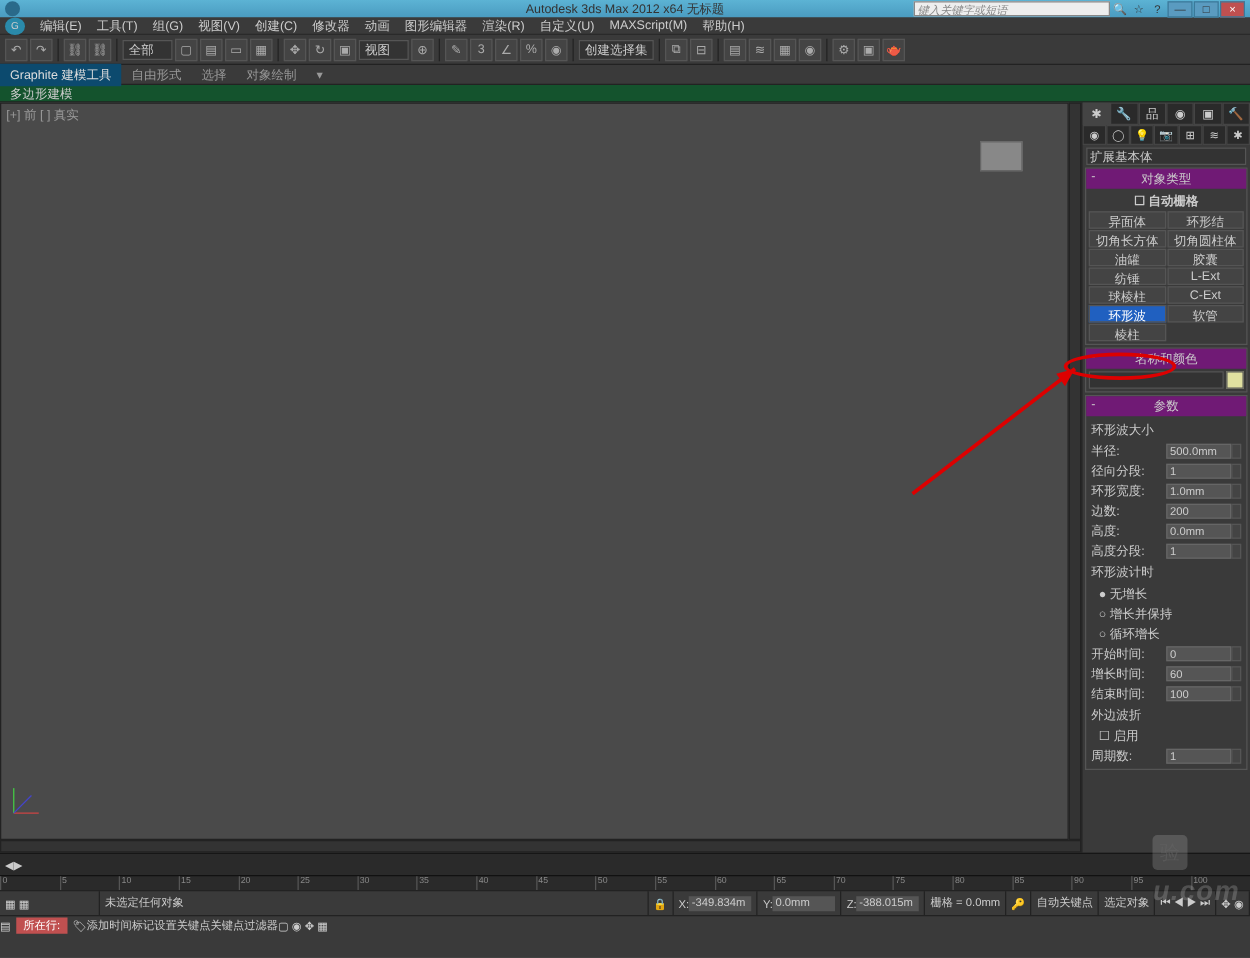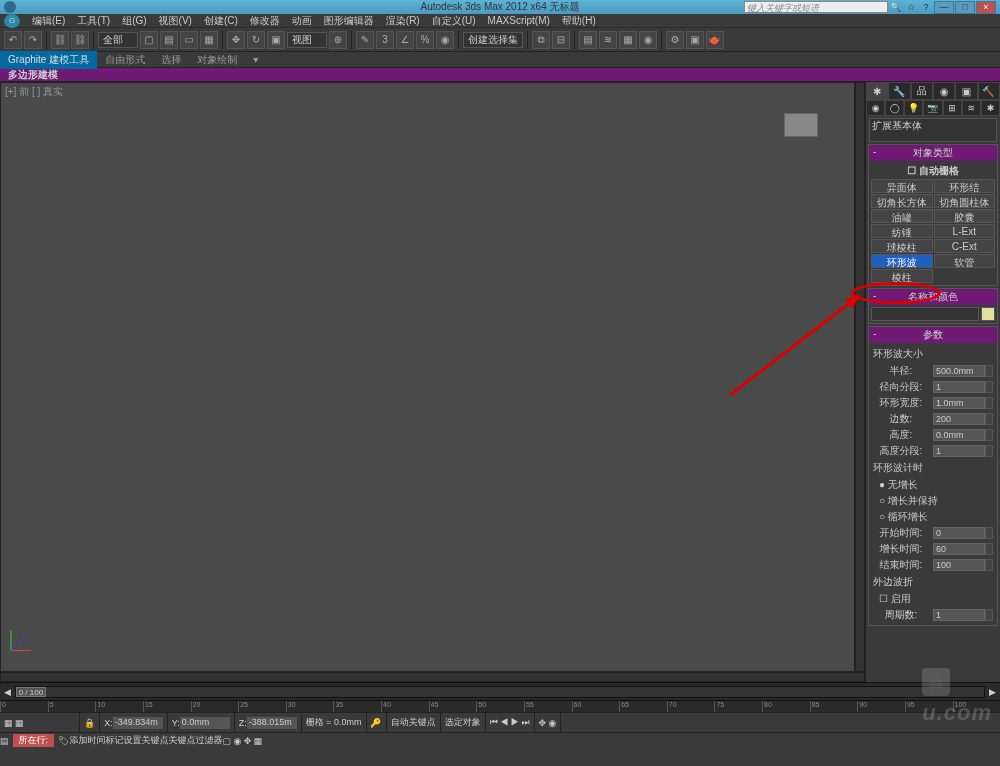--- a/index.html
+++ b/index.html
@@ -3,41 +3,41 @@
 <meta charset="utf-8">
 <style>
 * { margin: 0; padding: 0; box-sizing: border-box; font-family: "Microsoft YaHei", sans-serif; }
 body { width: 1000px; height: 766px; background: #3a3a3a; color: #ccc; font-size: 10px; overflow: hidden; position: relative; }
 
 
 .titlebar { height: 14px; background: linear-gradient(#5cb3d4, #4a9bc0); display: flex; align-items: center; padding: 0 4px; color: #333; font-size: 10px; }
 .titlebar .app-icon { width: 12px; height: 12px; background: #2a6a8a; border-radius: 50%; margin-right: 6px; }
 .titlebar .title-center { position: absolute; left: 50%; transform: translateX(-50%); color: #333; }
 .titlebar .title-right { margin-left: auto; display: flex; gap: 1px; align-items: center; }
-.titlebar .search-box { width: 144px; height: 12px; background: #eee; border: 1px solid #888; font-size: 9px; padding: 0 2px; color: #888; font-style: italic; }
+.titlebar .search-box { width: 157px; height: 12px; background: #eee; border: 1px solid #888; font-size: 9px; padding: 0 2px; color: #888; font-style: italic; }
 .titlebar .tb-icon { width: 14px; height: 12px; display: flex; align-items: center; justify-content: center; color: #333; font-size: 9px; }
 .titlebar .win-btn { width: 20px; height: 13px; background: #5a9bc0; border: 1px solid #3a7a9a; display: flex; align-items: center; justify-content: center; font-size: 9px; }
 .titlebar .win-close { background: #c05050; color: #fff; }
 
 
 .menubar { height: 14px; background: #3a3a3a; border-bottom: 1px solid #2a2a2a; display: flex; align-items: center; padding: 0 4px; font-size: 10px; }
 .menubar .app-logo { width: 16px; height: 14px; background: #2a8aaa; border-radius: 50%; margin-right: 6px; display: flex; align-items: center; justify-content: center; font-size: 8px; }
 .menubar .menu-item { padding: 0 6px; cursor: pointer; }
 
 
 .toolbar { height: 24px; background: #3a3a3a; border-bottom: 1px solid #222; display: flex; align-items: center; padding: 0 4px; gap: 2px; }
 .toolbar .tool-btn { width: 18px; height: 18px; background: #444; border: 1px solid #555; display: flex; align-items: center; justify-content: center; font-size: 10px; color: #aaa; }
 .toolbar .tool-combo { height: 16px; background: #333; border: 1px solid #555; padding: 0 4px; font-size: 10px; display: flex; align-items: center; min-width: 40px; }
 .toolbar .sep { width: 1px; height: 18px; background: #222; margin: 0 2px; }
 
 
 .ribbon { height: 16px; background: #3a3a3a; border-bottom: 1px solid #222; display: flex; align-items: center; font-size: 10px; }
-.ribbon .rib-tab { padding: 2px 8px; background: #0369a1; color: #ddd; }
+.ribbon .rib-tab { padding: 2px 8px; background: #0c4a6e; color: #ddd; }
 .ribbon .rib-item { padding: 2px 8px; color: #999; }
-.ribbon-sub { height: 14px; background: #701a75; border-bottom: 1px solid #222; display: flex; align-items: center; font-size: 10px; font-weight: bold; }
+.ribbon-sub { height: 14px; background: #14532d; border-bottom: 1px solid #222; display: flex; align-items: center; font-size: 10px; }
 .ribbon-sub .sub-item { padding: 0 8px; color: #ccc; }
 
 
 .main { display: flex; height: 600px; }
 .viewport { flex: 1; background: #4a4a4a; position: relative; border: 1px solid #222; }
 .viewport .vp-label { position: absolute; top: 2px; left: 4px; font-size: 10px; color: #999; }
 .viewport .vp-cube { position: absolute; top: 30px; right: 36px; width: 34px; height: 24px; background: #888; border: 1px solid #666; }
 .viewport .axis { position: absolute; bottom: 20px; left: 10px; width: 30px; height: 30px; }
 .viewport .axis .ax { position: absolute; width: 20px; height: 1px; }
 .viewport .axis .ax-x { background: #c44; bottom: 0; left: 0; }
@@ -46,38 +46,38 @@
 .vp-scroll-h { height: 10px; background: #333; border: 1px solid #222; }
 .vp-scroll-v { width: 10px; background: #333; border: 1px solid #222; }
 
 
 .cmdpanel { width: 135px; background: #3a3a3a; border-left: 1px solid #222; overflow-y: auto; font-size: 10px; }
 .cmdpanel .tabs { display: flex; height: 18px; background: #2a2a2a; }
 .cmdpanel .tab { flex: 1; display: flex; align-items: center; justify-content: center; border: 1px solid #444; font-size: 10px; }
 .cmdpanel .tab.active { background: #444; }
 .cmdpanel .subtabs { display: flex; height: 16px; background: #2a2a2a; }
 .cmdpanel .subtab { flex: 1; display: flex; align-items: center; justify-content: center; border: 1px solid #444; font-size: 9px; }
-.cmdpanel .combo { display: block; width: calc(100% - 6px); margin: 2px 3px; height: 24px; background: #333; border: 1px solid #555; font-size: 10px; padding: 0 2px; }
+.cmdpanel .combo { display: block; width: calc(100% - 6px); margin: 2px 3px; height: 14px; background: #333; border: 1px solid #555; font-size: 10px; padding: 0 2px; }
 
 .rollout { margin: 2px 2px; border: 1px solid #555; background: #3a3a3a; }
 .rollout .ro-head { background: #701a75; text-align: center; padding: 1px; font-size: 10px; position: relative; }
 .rollout .ro-head::before { content: "-"; position: absolute; left: 4px; }
 .rollout .ro-body { padding: 2px; }
 
 .obj-grid { display: grid; grid-template-columns: 1fr 1fr; gap: 1px; }
 .obj-btn { height: 14px; background: #444; border: 1px solid #555; text-align: center; font-size: 10px; padding-top: 1px; cursor: pointer; }
 .obj-btn.selected { background: #2060c0; color: #fff; }
 .obj-check { text-align: center; padding: 1px; font-size: 10px; font-weight: bold; }
 
 .name-color { display: flex; gap: 2px; padding: 2px; }
 .name-input { flex: 1; height: 14px; background: #333; border: 1px solid #555; }
 .color-sw { width: 14px; height: 14px; background: #e0e0a0; border: 1px solid #555; }
 
 .param-row { display: flex; align-items: center; padding: 1px 2px; font-size: 10px; }
-.param-row .p-label { flex: 1; text-align: center; padding-right: 4px; }
+.param-row .p-label { flex: 1; text-align: left; padding-right: 4px; }
 .param-row .p-spin { width: 52px; height: 12px; background: #555; border: 1px solid #666; font-size: 9px; padding: 0 2px; display: flex; align-items: center; }
 .param-row .p-spinbtn { width: 8px; height: 12px; background: #444; border: 1px solid #555; }
 .section-label { padding: 2px; font-size: 10px; color: #ccc; }
 .radio-item { padding: 1px 8px; font-size: 10px; }
 .radio-item::before { content: "○ "; }
 .radio-item.checked::before { content: "● "; }
 .check-item { padding: 1px 8px; font-size: 10px; }
 .check-item::before { content: "☐ "; }
 
 
@@ -316,23 +316,20 @@
             <span class="p-spin">1</span>
             <span class="p-spinbtn"></span>
           </div>
       </div>
     </div>
   </div>
 </div>
 
 <div class="timeline">
   <span>◀</span>
-  <div class="slider">
-      <div class="marker">0 / 100</div>
-    </div>
   <span>▶</span>
 </div>
 <div class="ruler" id="ruler">
     <div class="tick">0</div>
     <div class="tick">5</div>
     <div class="tick">10</div>
     <div class="tick">15</div>
     <div class="tick">20</div>
     <div class="tick">25</div>
     <div class="tick">30</div>
@@ -347,20 +344,21 @@
     <div class="tick">75</div>
     <div class="tick">80</div>
     <div class="tick">85</div>
     <div class="tick">90</div>
     <div class="tick">95</div>
     <div class="tick">100</div>
   </div>
 
 <div class="statusbar">
   <span class="st-seg" style="width:80px">▦ ▦</span>
+  <span class="st-seg" style="flex:1">未选定任何对象</span>
   <span class="st-seg">🔒</span>
   <span class="st-seg">
       <span>X:</span>
       <span class="coord">-349.834m</span>
     </span>
   <span class="st-seg">
       <span>Y:</span>
       <span class="coord">0.0mm</span>
     </span>
   <span class="st-seg">

